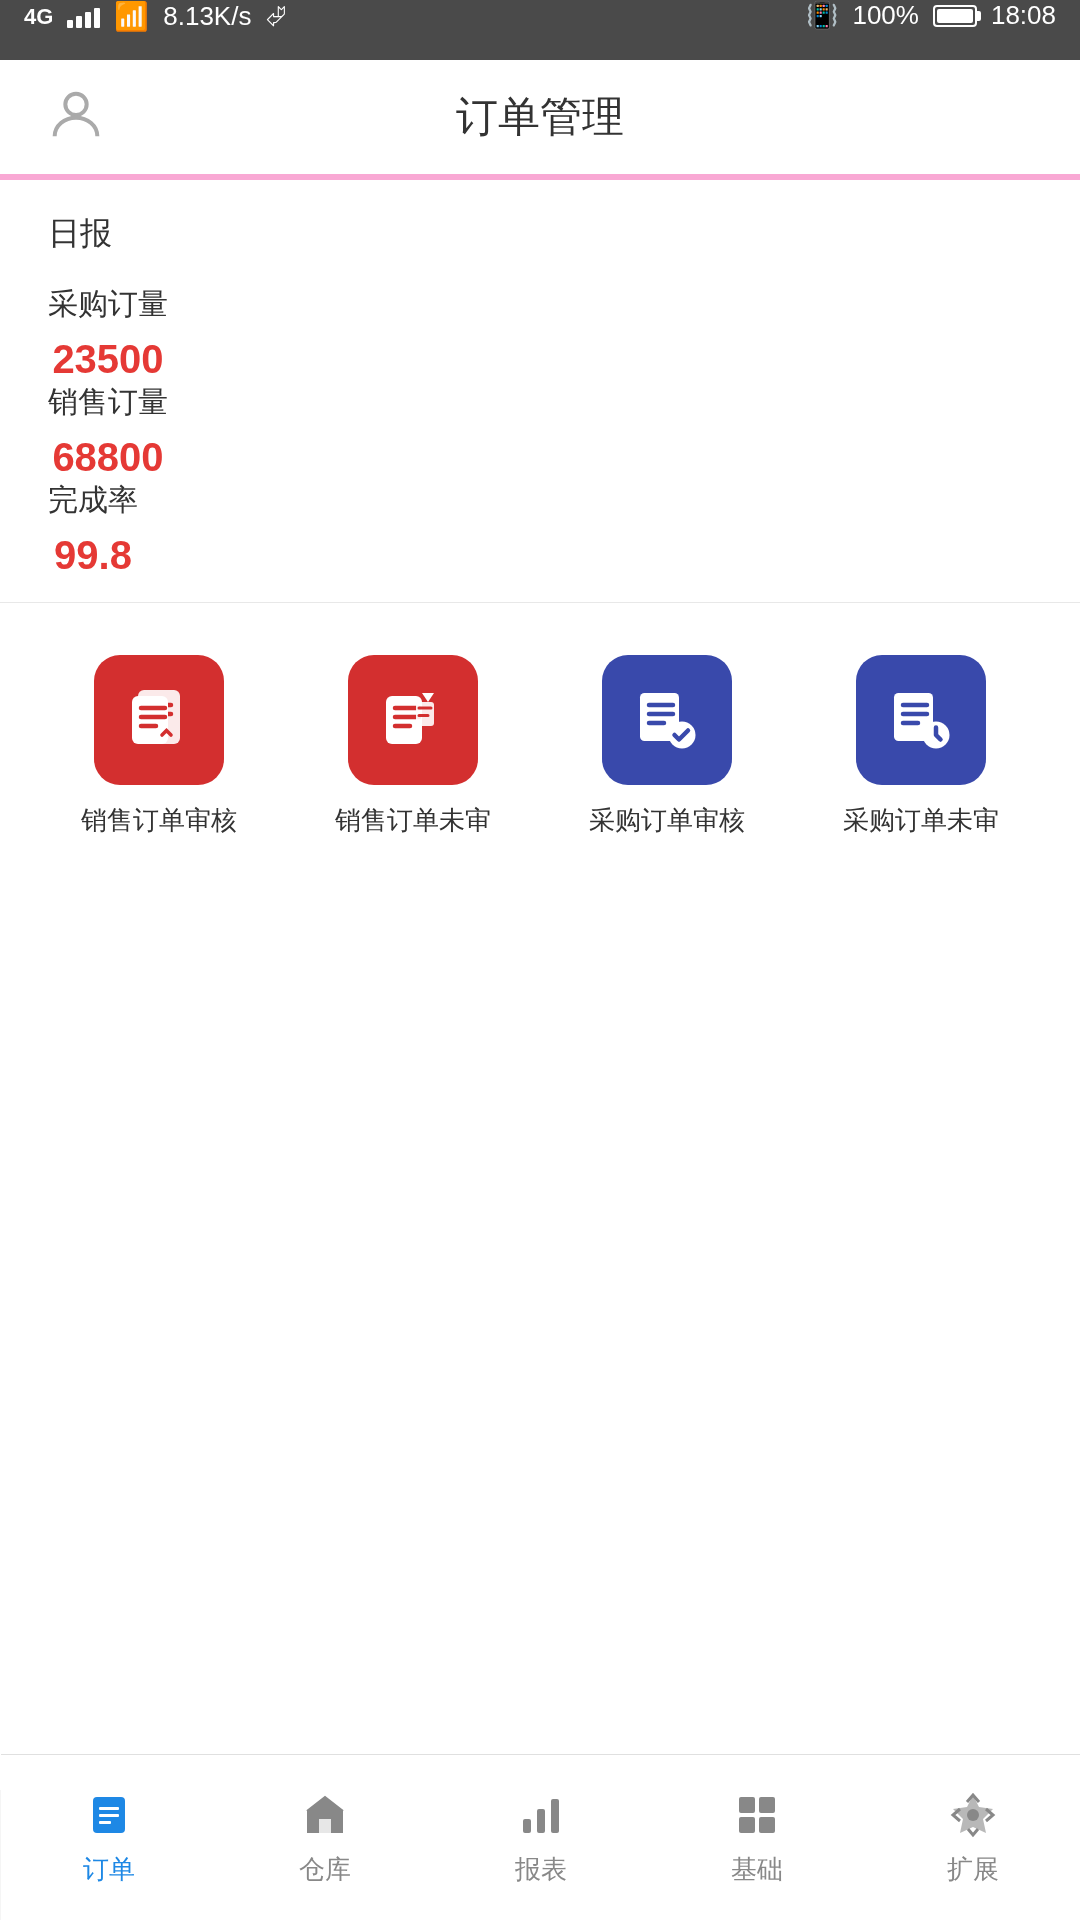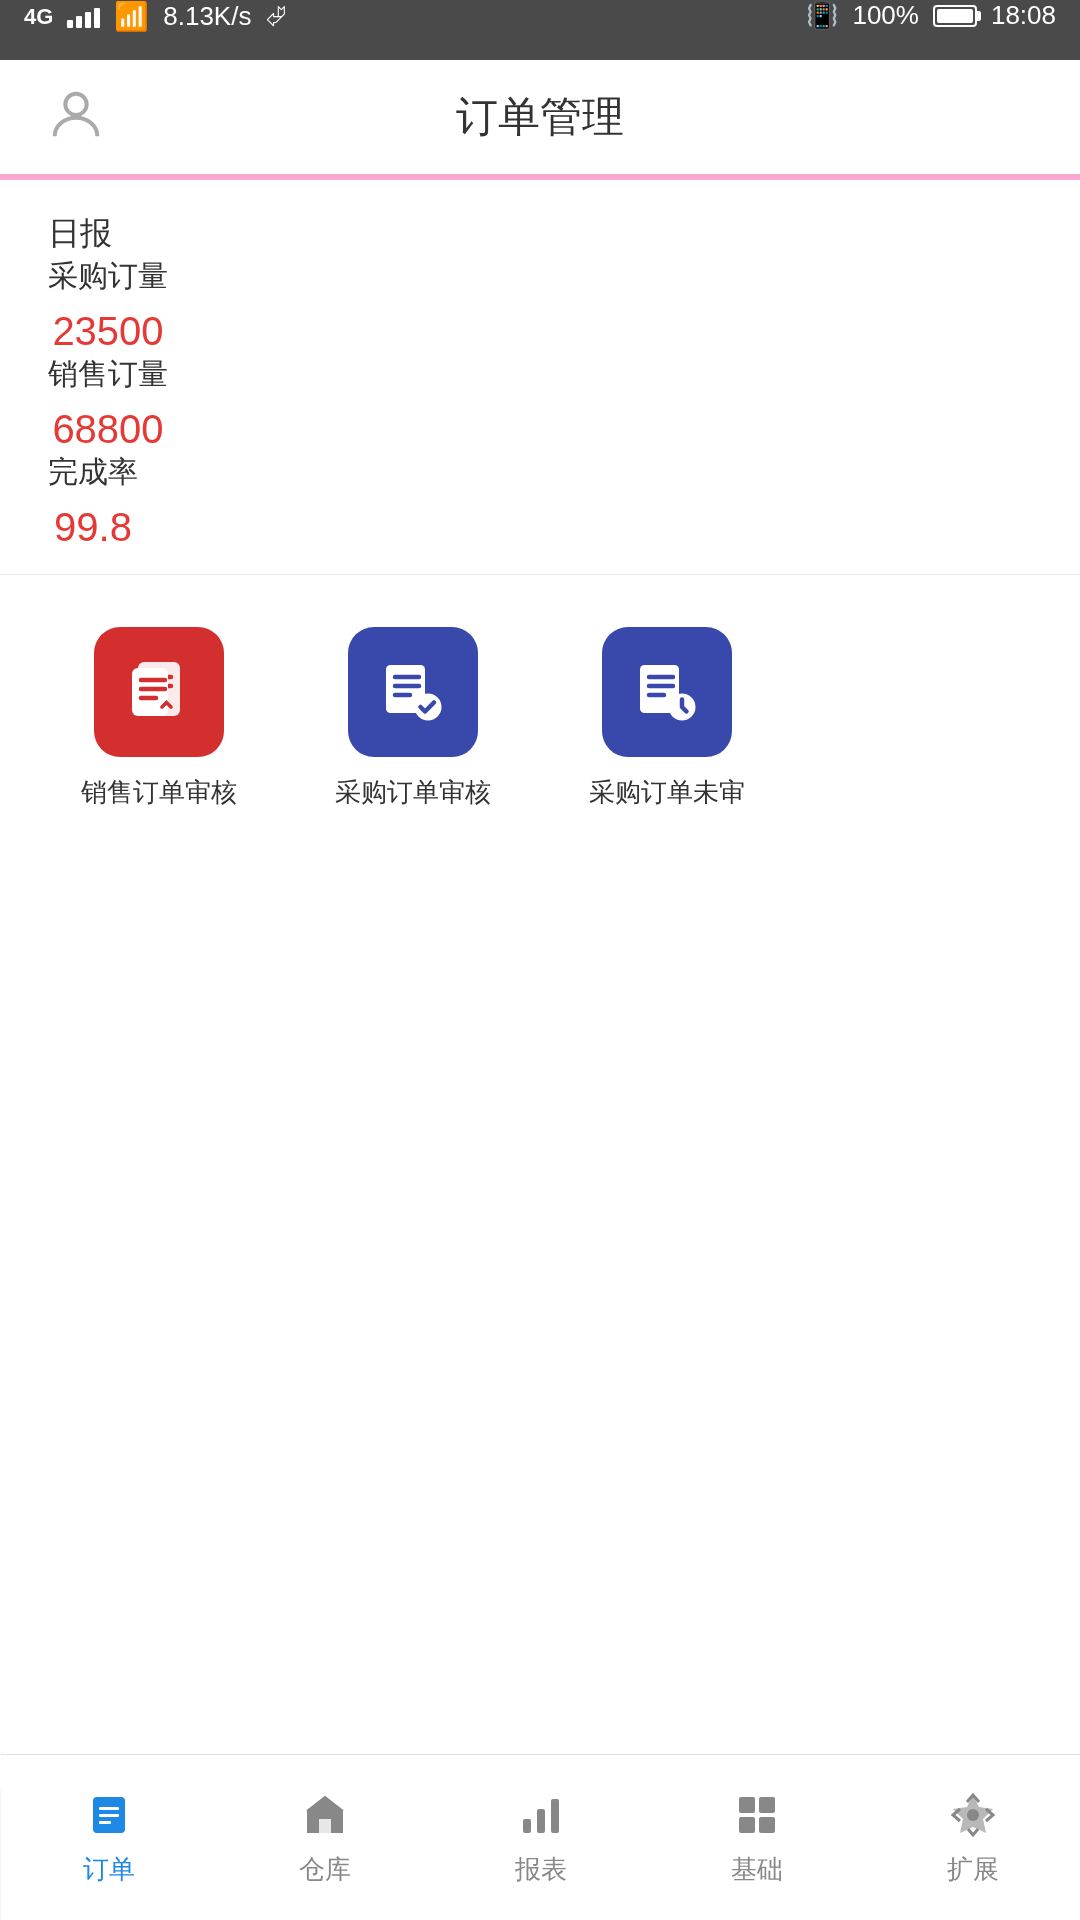--- a/index.html
+++ b/index.html
@@ -125,40 +125,41 @@
     }
 
     
     .daily-section {
       background: white;
       padding: 32px 48px 24px;
     }
     .daily-label {
       font-size: 32px;
       color: #333;
+      margin-bottom: 28px;
     }
     .stats-row {
       display: flex;
       justify-content: space-between;
       align-items: flex-start;
       flex-direction: column;
     }
     .stat-item {
       display: flex;
       flex-direction: column;
       align-items: center;
       gap: 12px;
     }
     .stat-label {
       font-size: 30px;
       color: #333;
     }
     .stat-value {
       font-size: 40px;
-      font-weight: 400;
+      font-weight: 700;
       color: #e53935;
     }
 
     
     .divider {
       height: 1px;
       background: #e8e8e8;
       margin: 0 0;
     }
 
@@ -315,20 +316,32 @@
           <rect x="5" y="2" width="14" height="18" rx="2" fill="none" stroke="white" stroke-width="0"></rect>
           <path d="M8 7h8M8 10h8M8 13h5" stroke="#d32f2f" stroke-width="1.5" stroke-linecap="round"></path>
           <rect x="3" y="4" width="12" height="16" rx="2" fill="white"></rect>
           <path d="M6 8h8M6 11h8M6 14h5" stroke="#d32f2f" stroke-width="1.5" stroke-linecap="round"></path>
           <path d="M13 17l1.5-1.5L16 17" stroke="#d32f2f" stroke-width="1.2" stroke-linecap="round"></path>
         </svg>
       </div>
       <span class="icon-label">销售订单审核</span>
     </div>
 
+    <div class="icon-item">
+      <div class="icon-box red">
+        <svg viewBox="0 0 24 24">
+          <rect x="3" y="4" width="12" height="16" rx="2" fill="white"></rect>
+          <path d="M6 8h8M6 11h8M6 14h5" stroke="#d32f2f" stroke-width="1.5" stroke-linecap="round"></path>
+          <path d="M15 3h4l-2 3-2-3z" fill="white"></path>
+          <rect x="13" y="6" width="6" height="8" rx="1" fill="white" opacity="0.9"></rect>
+          <path d="M14 8h4M14 10.5h3" stroke="#d32f2f" stroke-width="1" stroke-linecap="round"></path>
+        </svg>
+      </div>
+      <span class="icon-label">销售订单未审</span>
+    </div>
 
     <div class="icon-item">
       <div class="icon-box blue-dark">
         <svg viewBox="0 0 24 24">
           <rect x="3" y="3" width="13" height="16" rx="1.5" fill="white"></rect>
           <path d="M6 7h8M6 10h8M6 13h5" stroke="#3949ab" stroke-width="1.5" stroke-linecap="round"></path>
           <circle cx="17" cy="17" r="4.5" fill="white"></circle>
           <path d="M14.5 17l1.5 1.5 3-3" stroke="#3949ab" stroke-width="1.5" stroke-linecap="round" stroke-linejoin="round"></path>
         </svg>
       </div>

